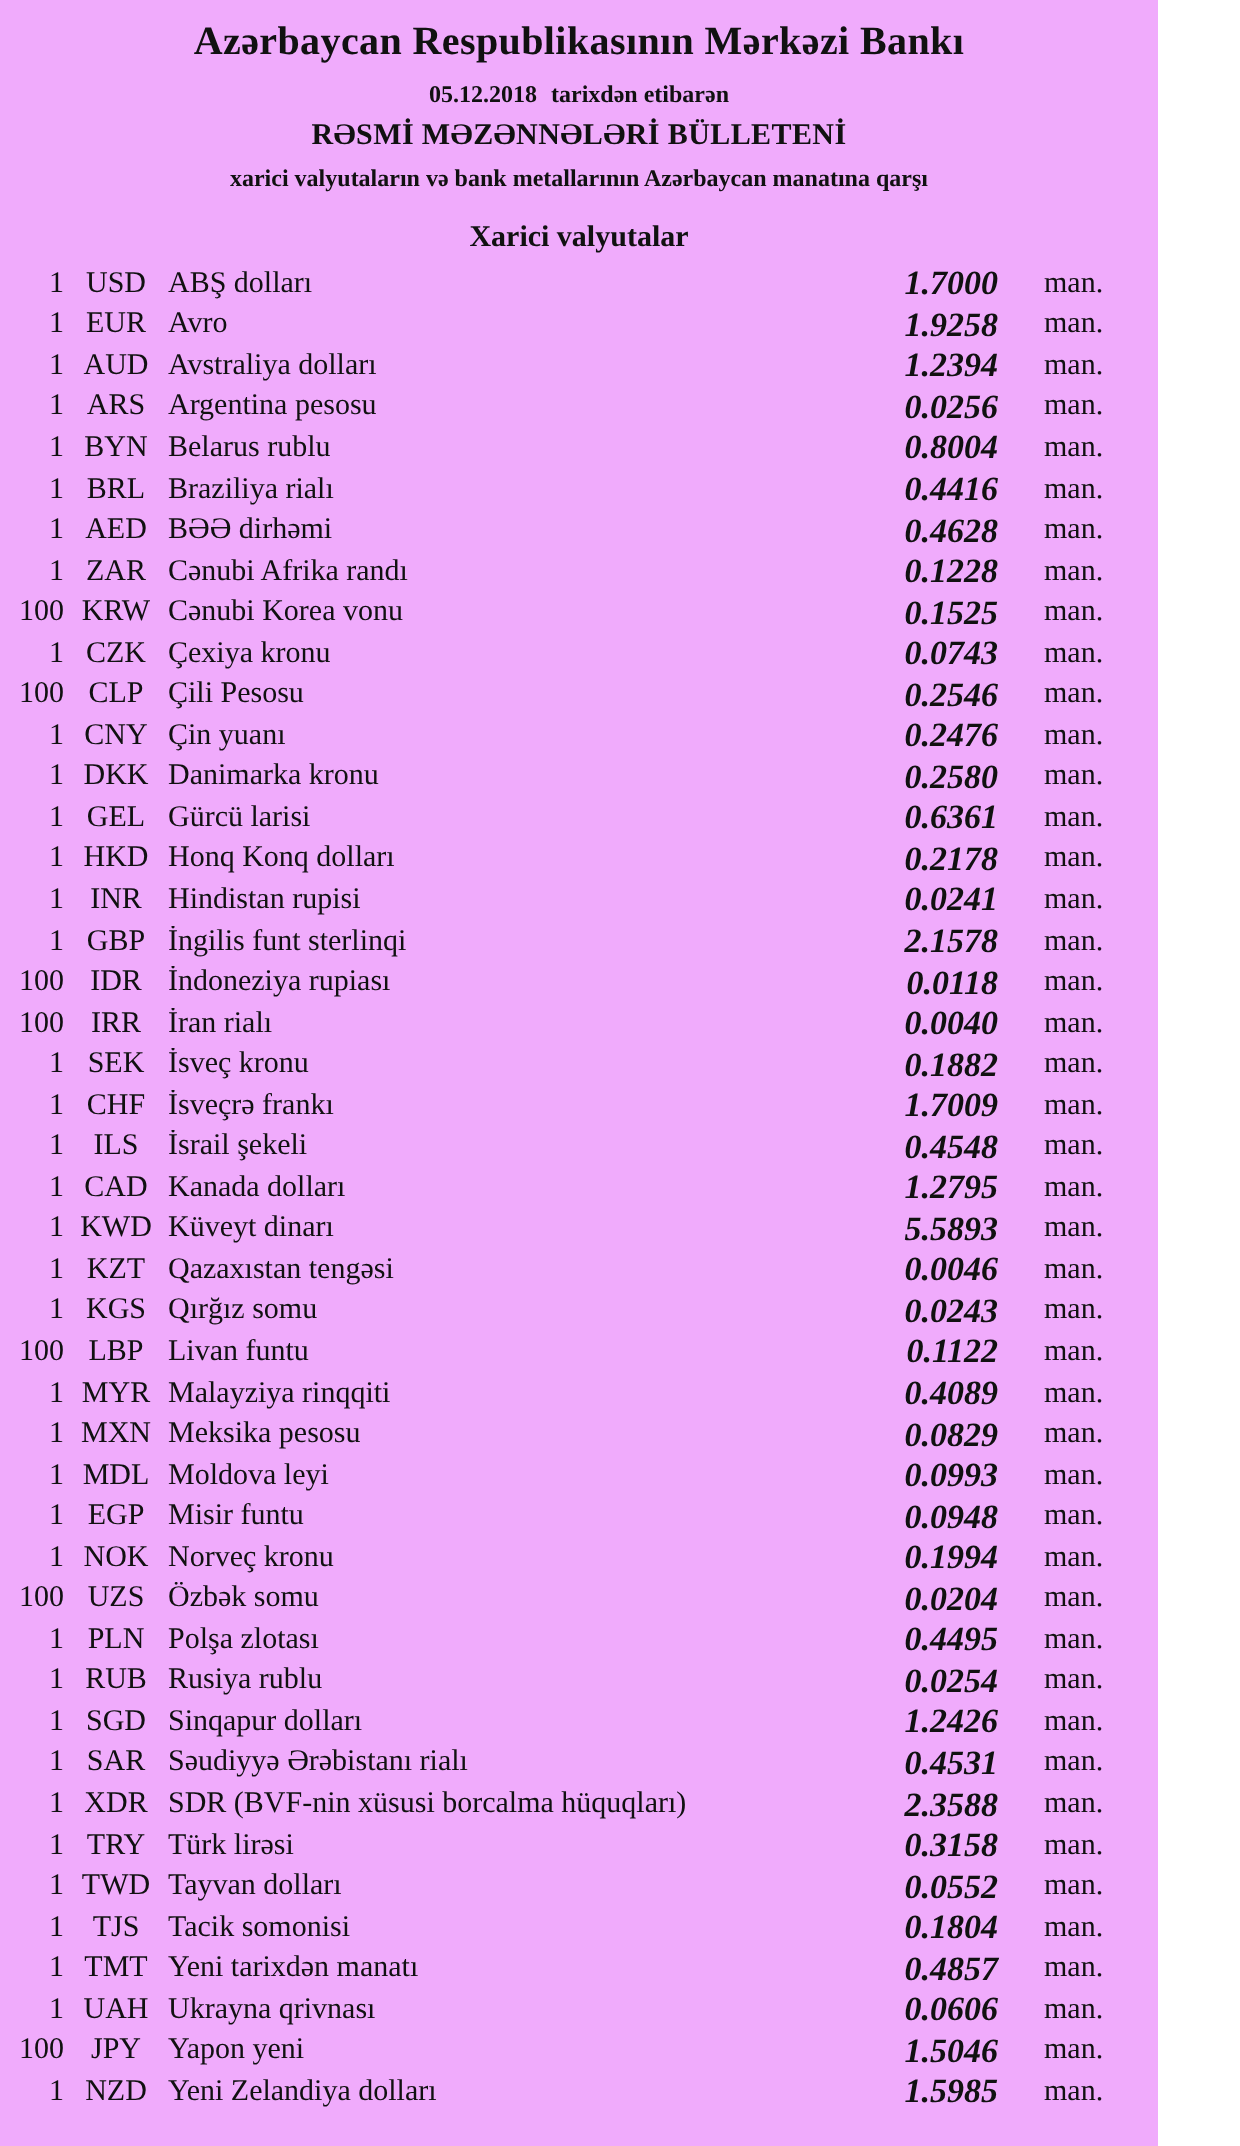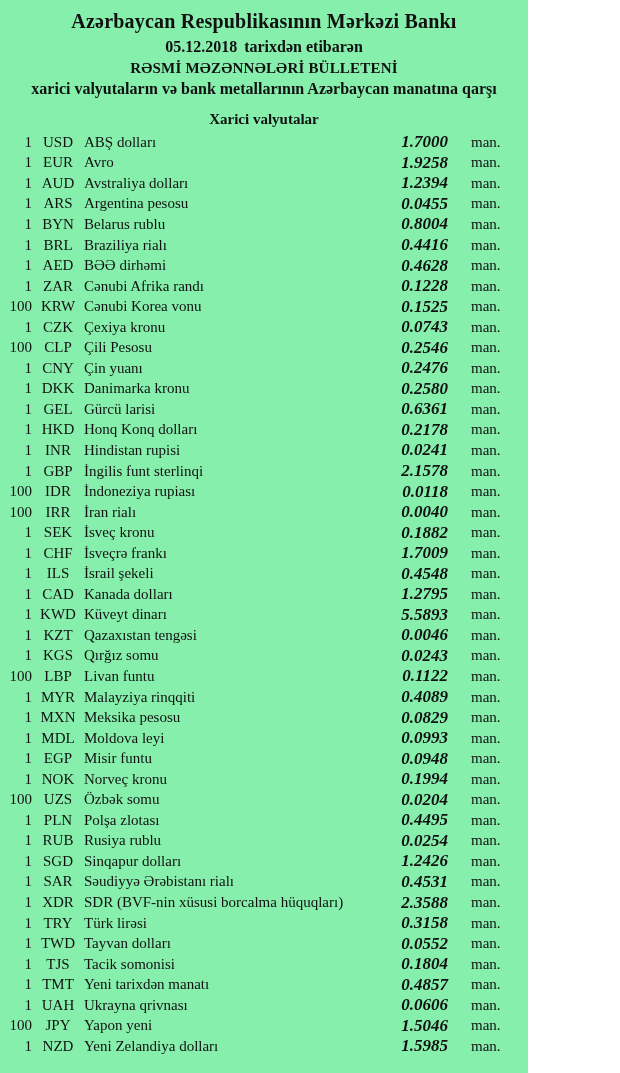--- a/index.html
+++ b/index.html
@@ -2,39 +2,39 @@
 <html lang="az"><head>
 <meta charset="utf-8">
 <style>
   html, body {
     margin: 0;
     padding: 0;
     background: #ffffff;
   }
   .page {
     position: relative;
-    width: 528px;
+    width: 579px;
     height: 1073px;
-    background: #86efac;
+    background: #f0abfc;
     color: #111111;
     font-family: "Liberation Serif", "DejaVu Serif", serif;
     overflow: hidden;
     box-sizing: border-box;
     padding-top: 9px;
   }
   .doc-header { text-align: center; }
   .bank-title {
     margin: 0;
     font-size: 20px;
     line-height: 24px;
     font-weight: bold;
     letter-spacing: 0.2px;
   }
   .hdr-line {
-    font-size: 16px;
+    font-size: 12px;
     line-height: 18px;
     font-weight: bold;
   }
   .date-line { margin-top: 5px; }
   .date-value { margin-right: 7px; }
   .subtitle-line { margin-top: 3px; }
   .bulletin-line { margin-top: 3px; font-size: 15px; letter-spacing: 0.2px; }
   .section-title {
     margin-top: 12px;
     text-align: center;
@@ -114,21 +114,21 @@
     <span class="col-code">AUD</span>
     <span class="col-name">Avstraliya dolları</span>
     <span class="col-rate">1.2394</span>
     <span class="col-unit">man.</span>
   </div>
 
   <div class="rate-row">
     <span class="col-qty">1</span>
     <span class="col-code">ARS</span>
     <span class="col-name">Argentina pesosu</span>
-    <span class="col-rate">0.0455</span>
+    <span class="col-rate">0.0256</span>
     <span class="col-unit">man.</span>
   </div>
 
   <div class="rate-row">
     <span class="col-qty">1</span>
     <span class="col-code">BYN</span>
     <span class="col-name">Belarus rublu</span>
     <span class="col-rate">0.8004</span>
     <span class="col-unit">man.</span>
   </div>

